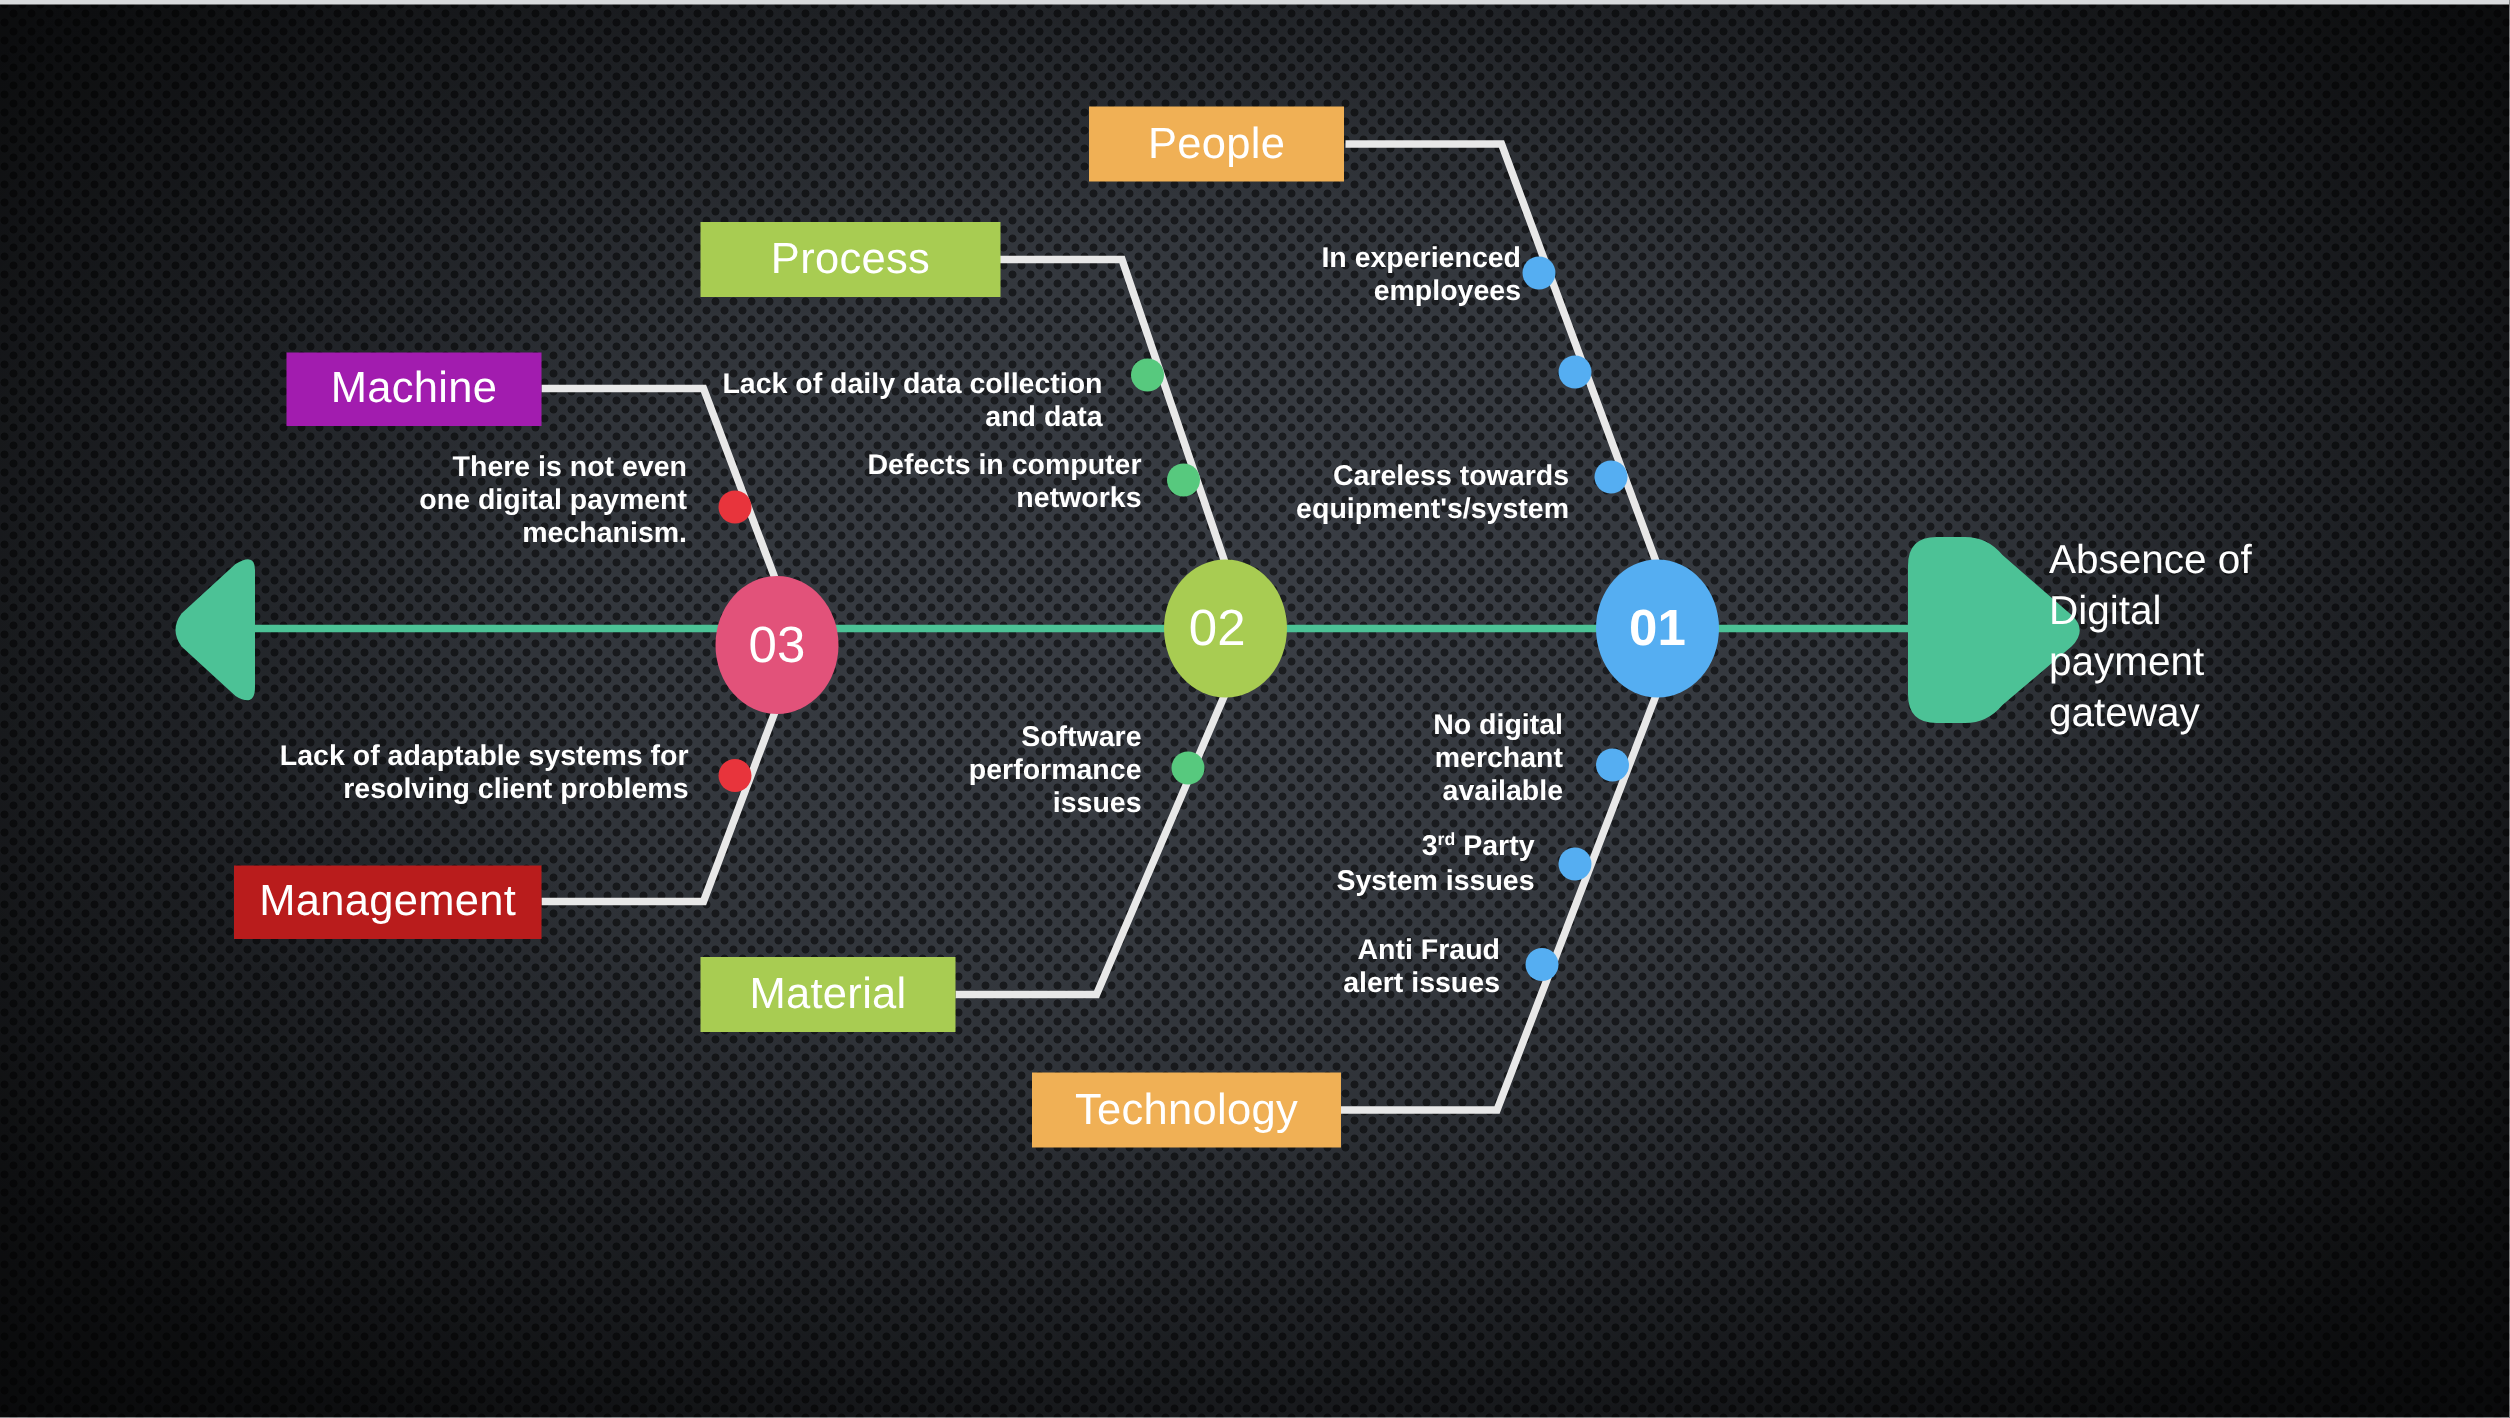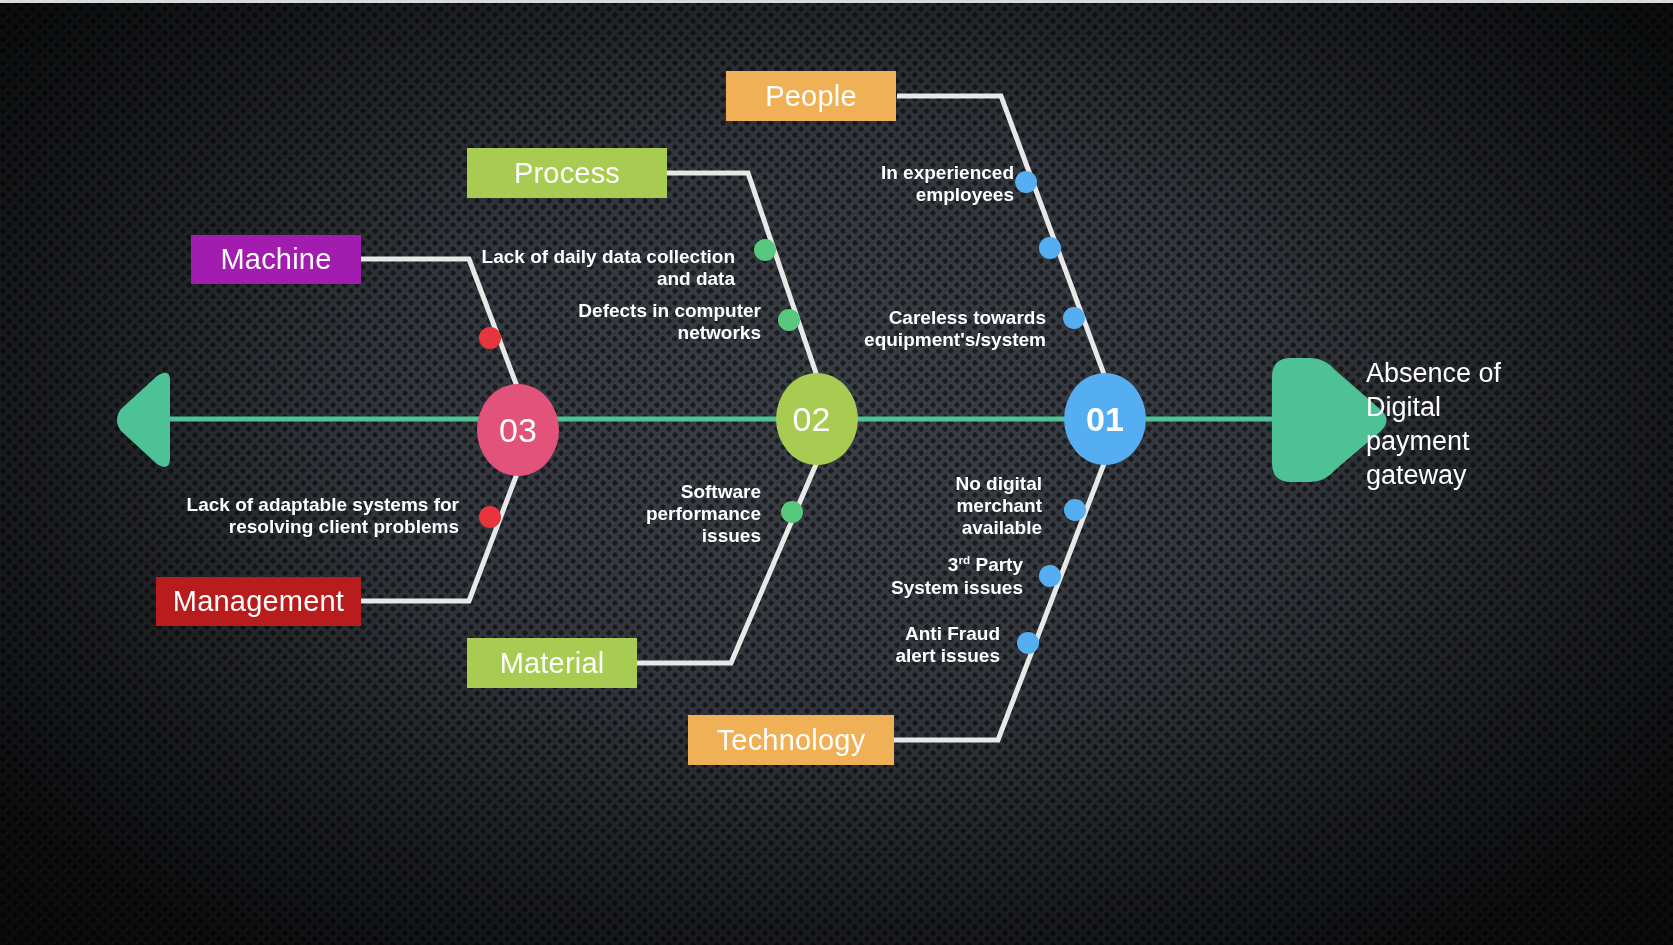--- a/index.html
+++ b/index.html
@@ -185,20 +185,23 @@
   <div class="cause" style="left:805px; top:162px; width:209px;">In experienced
 employees</div>
   <div class="cause" style="left:805px; top:307px; width:241px;">Careless towards
 equipment's/system</div>
 
   <div class="cause" style="left:470px; top:246px; width:265px;">Lack of daily data collection
 and data</div>
   <div class="cause" style="left:520px; top:300px; width:241px;">Defects in computer
 networks</div>
 
+  <div class="cause" style="left:254px; top:301px; width:204px;">There is not even
+one digital payment
+mechanism.</div>
 
   <div class="cause" style="left:160px; top:494px; width:299px;">Lack of adaptable systems for
 resolving client problems</div>
 
   <div class="cause" style="left:580px; top:481px; width:181px;">Software
 performance
 issues</div>
 
   <div class="cause" style="left:870px; top:473px; width:172px;">No digital
 merchant

